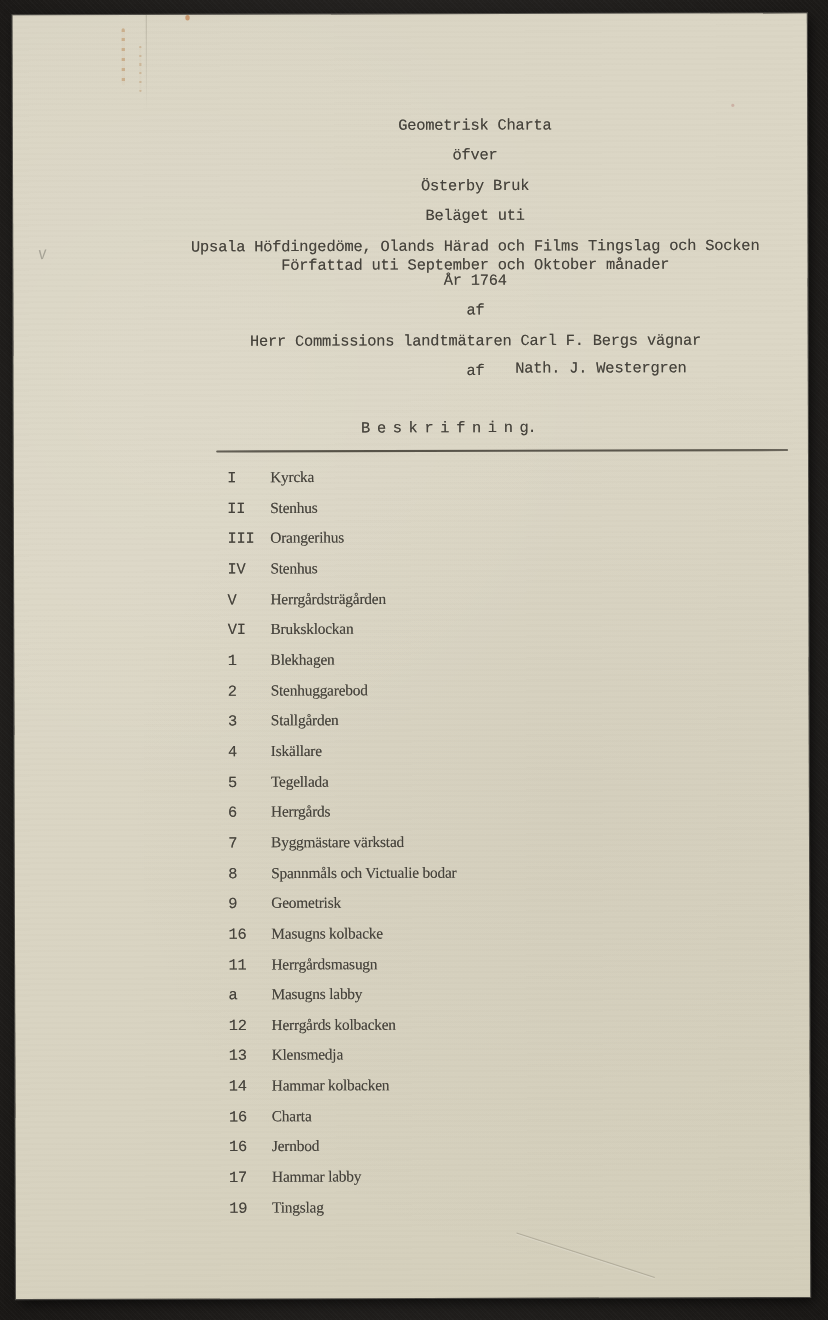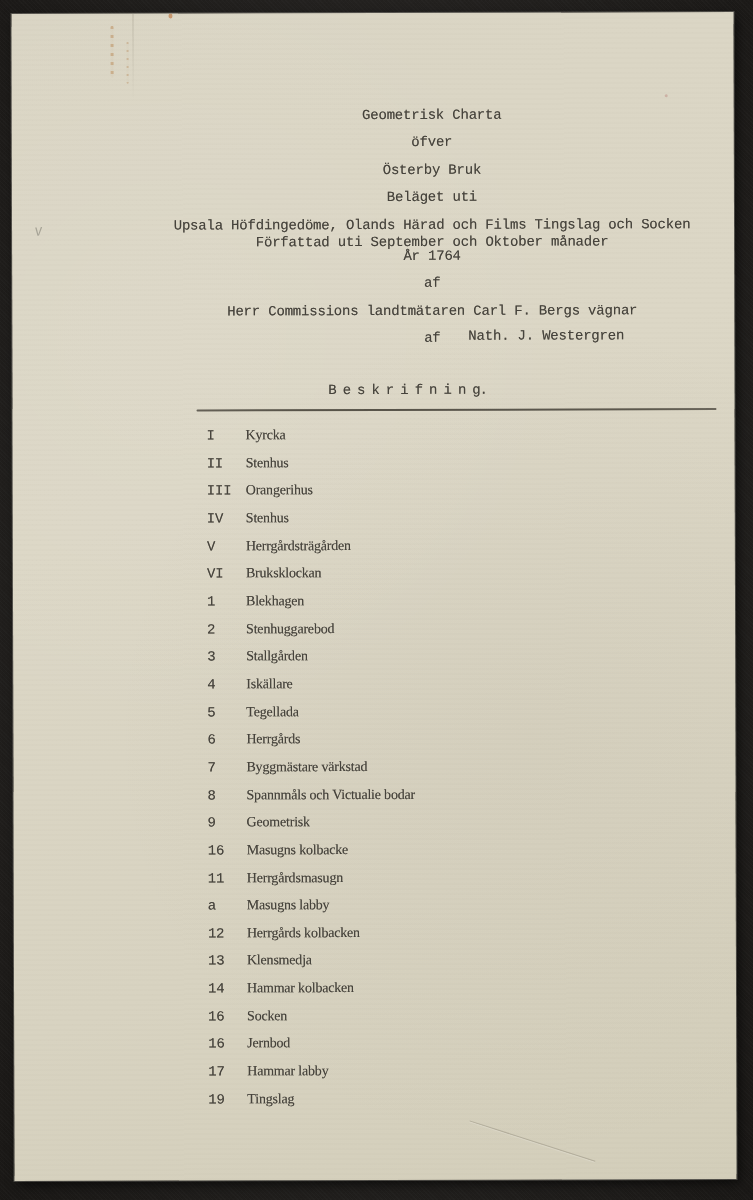--- a/index.html
+++ b/index.html
@@ -186,21 +186,21 @@
     <div class="legend-row">
         <span class="legend-key">13</span>
         <span class="legend-label">Klensmedja</span>
       </div>
     <div class="legend-row">
         <span class="legend-key">14</span>
         <span class="legend-label">Hammar kolbacken</span>
       </div>
     <div class="legend-row">
         <span class="legend-key">16</span>
-        <span class="legend-label">Socken</span>
+        <span class="legend-label">Charta</span>
       </div>
     <div class="legend-row">
         <span class="legend-key">16</span>
         <span class="legend-label">Jernbod</span>
       </div>
     <div class="legend-row">
         <span class="legend-key">17</span>
         <span class="legend-label">Hammar labby</span>
       </div>
     <div class="legend-row">

